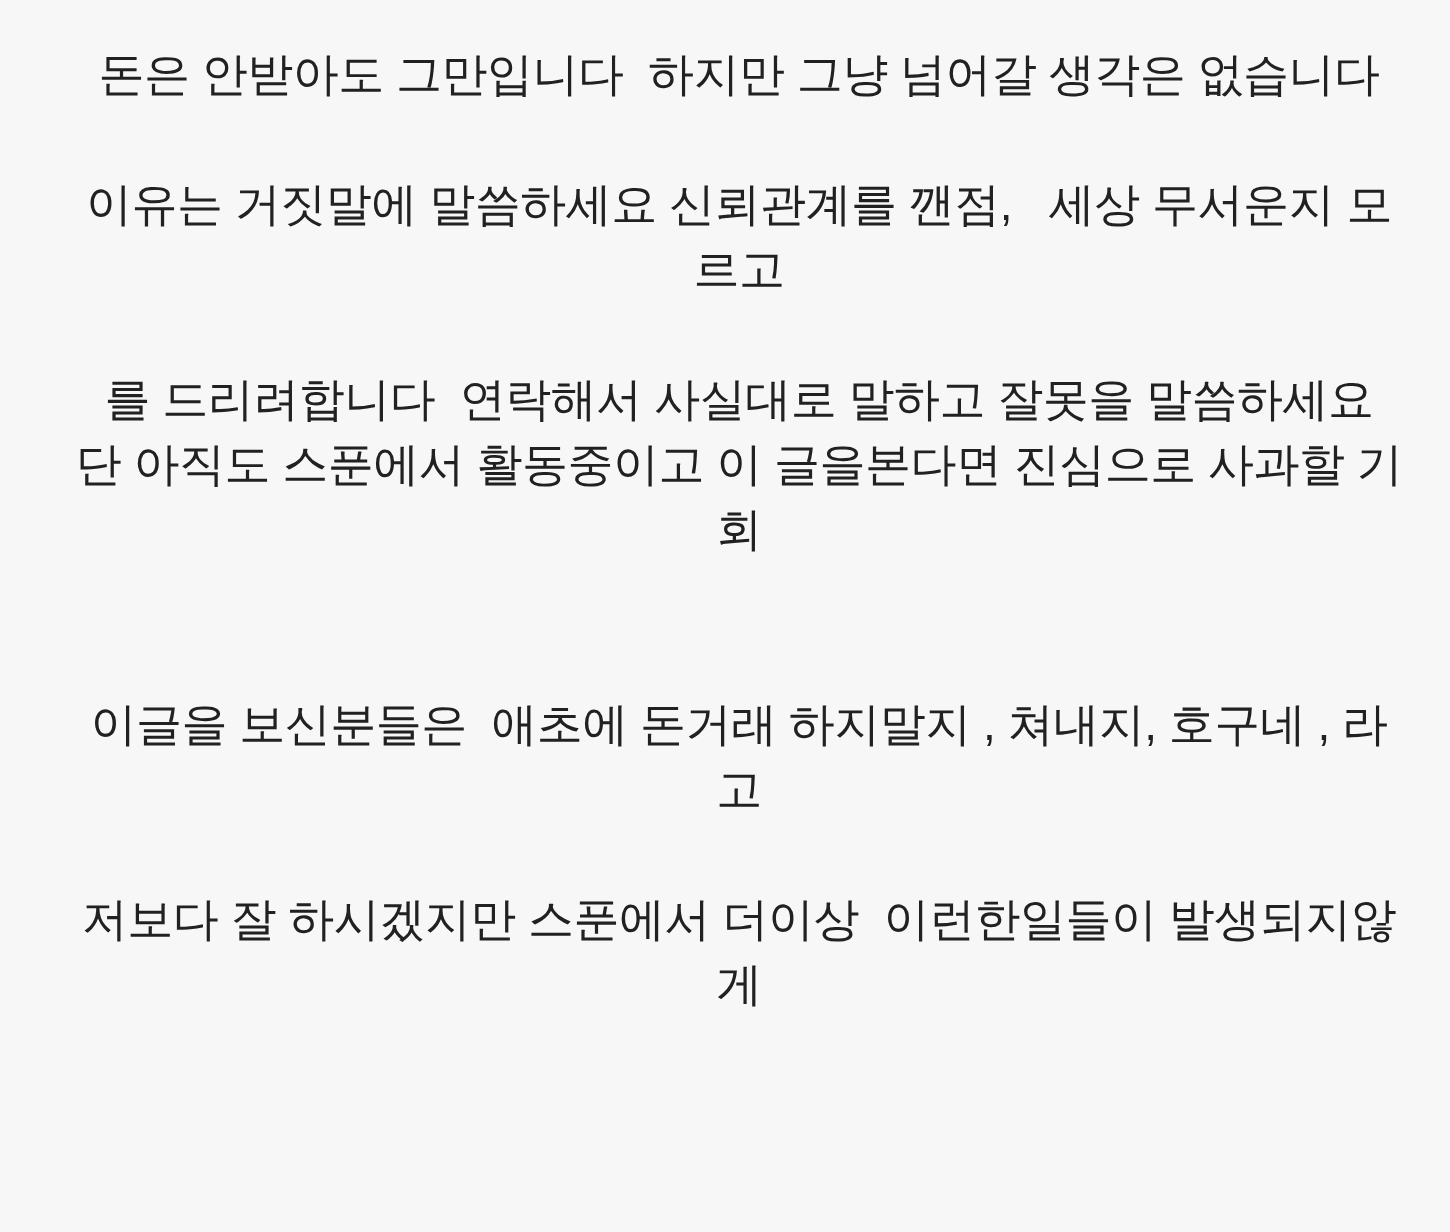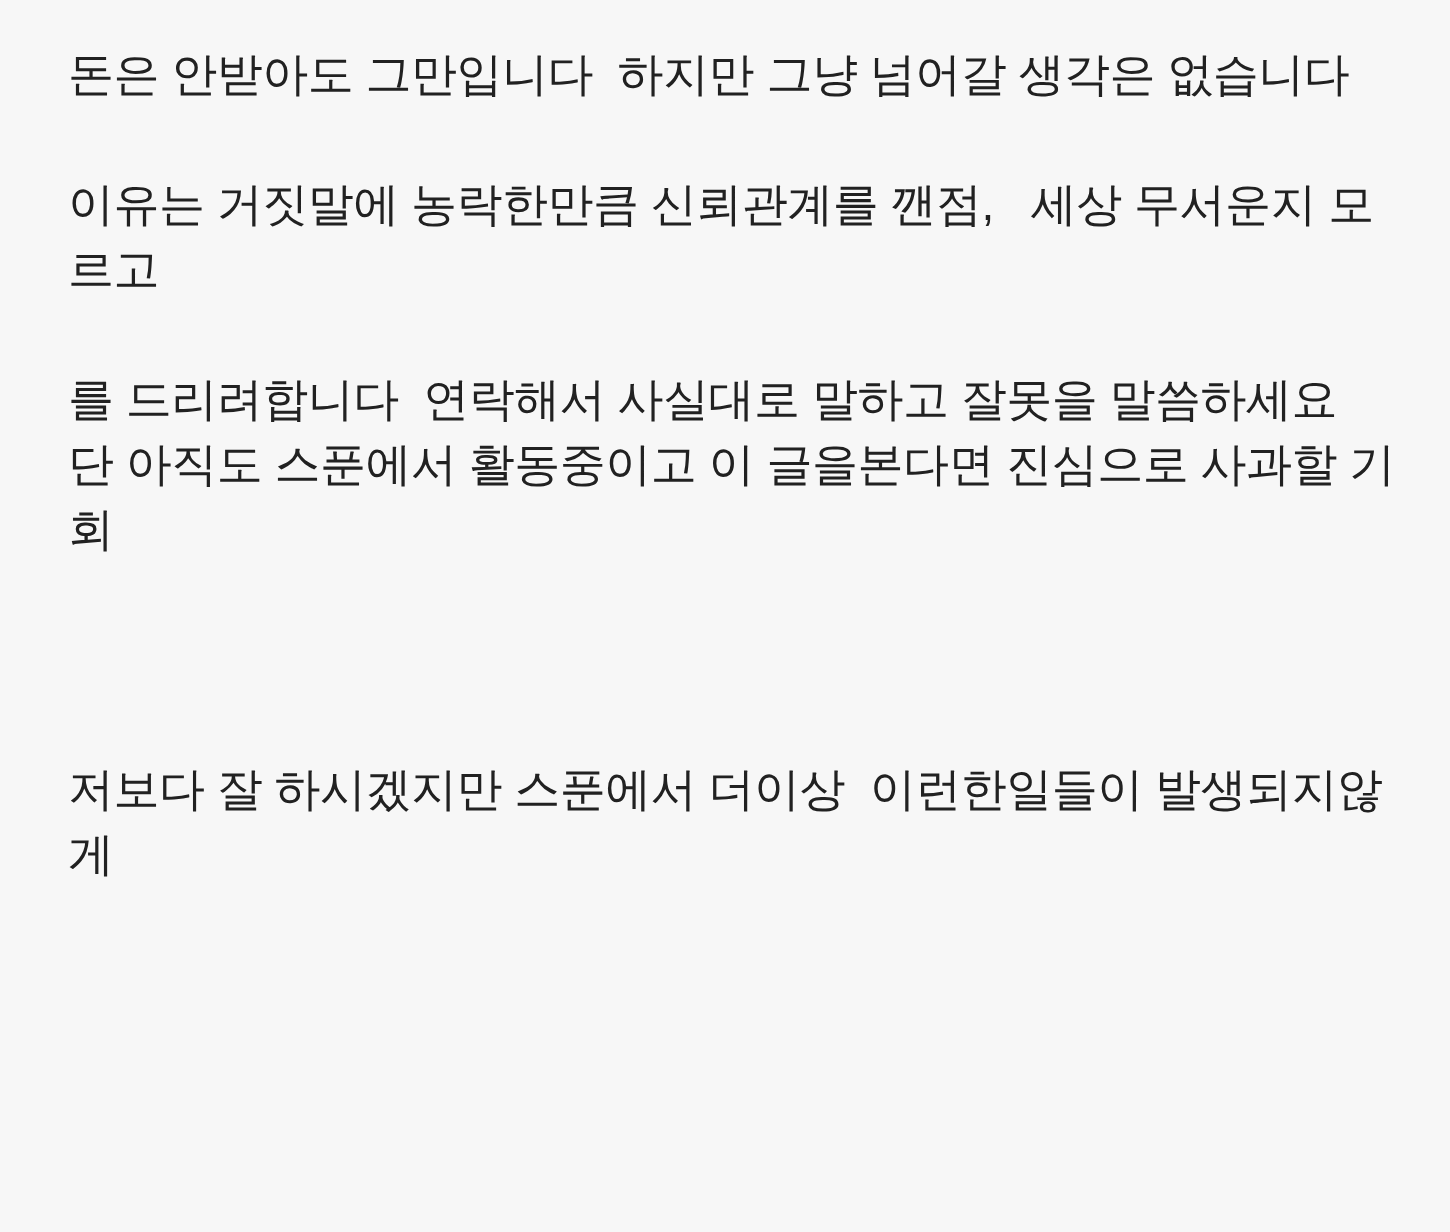--- a/index.html
+++ b/index.html
@@ -8,40 +8,42 @@
       height: 1232px;
       background: #f7f7f7;
       font-family: "Liberation Sans", sans-serif;
       overflow: hidden;
     }
     .post-body {
       width: 1450px;
       height: 1232px;
       background: #f7f7f7;
       padding: 42px 40px 0 68px;
+      text-align: center;
     }
     .text-line {
       min-height: 65px;
       line-height: 65px;
       font-size: 46px;
       font-weight: 400;
       color: #212121;
       letter-spacing: -0.5px;
       white-space: pre-wrap;
       font-family: "Liberation Sans", sans-serif;
     }
   </style>
 </head>
 <body>
 
 <div class="post-body">
   <div class="text-line">돈은 안받아도 그만입니다  하지만 그냥 넘어갈 생각은 없습니다</div>
   <div class="text-line"></div>
-  <div class="text-line">이유는 거짓말에 농락한만큼 신뢰관계를 깬점,   세상 무서운지 모르고</div>
+  <div class="text-line">이유는 거짓말에 말씀하세요 신뢰관계를 깬점,   세상 무서운지 모르고</div>
   <div class="text-line"></div>
   <div class="text-line">를 드리려합니다  연락해서 사실대로 말하고 잘못을 말씀하세요</div>
   <div class="text-line">단 아직도 스푼에서 활동중이고 이 글을본다면 진심으로 사과할 기회</div>
   <div class="text-line"></div>
   <div class="text-line"></div>
+  <div class="text-line">이글을 보신분들은  애초에 돈거래 하지말지 , 쳐내지, 호구네 , 라고</div>
   <div class="text-line"></div>
   <div class="text-line">저보다 잘 하시겠지만 스푼에서 더이상  이런한일들이 발생되지않게</div>
 
 </div>
 
 </body></html>

